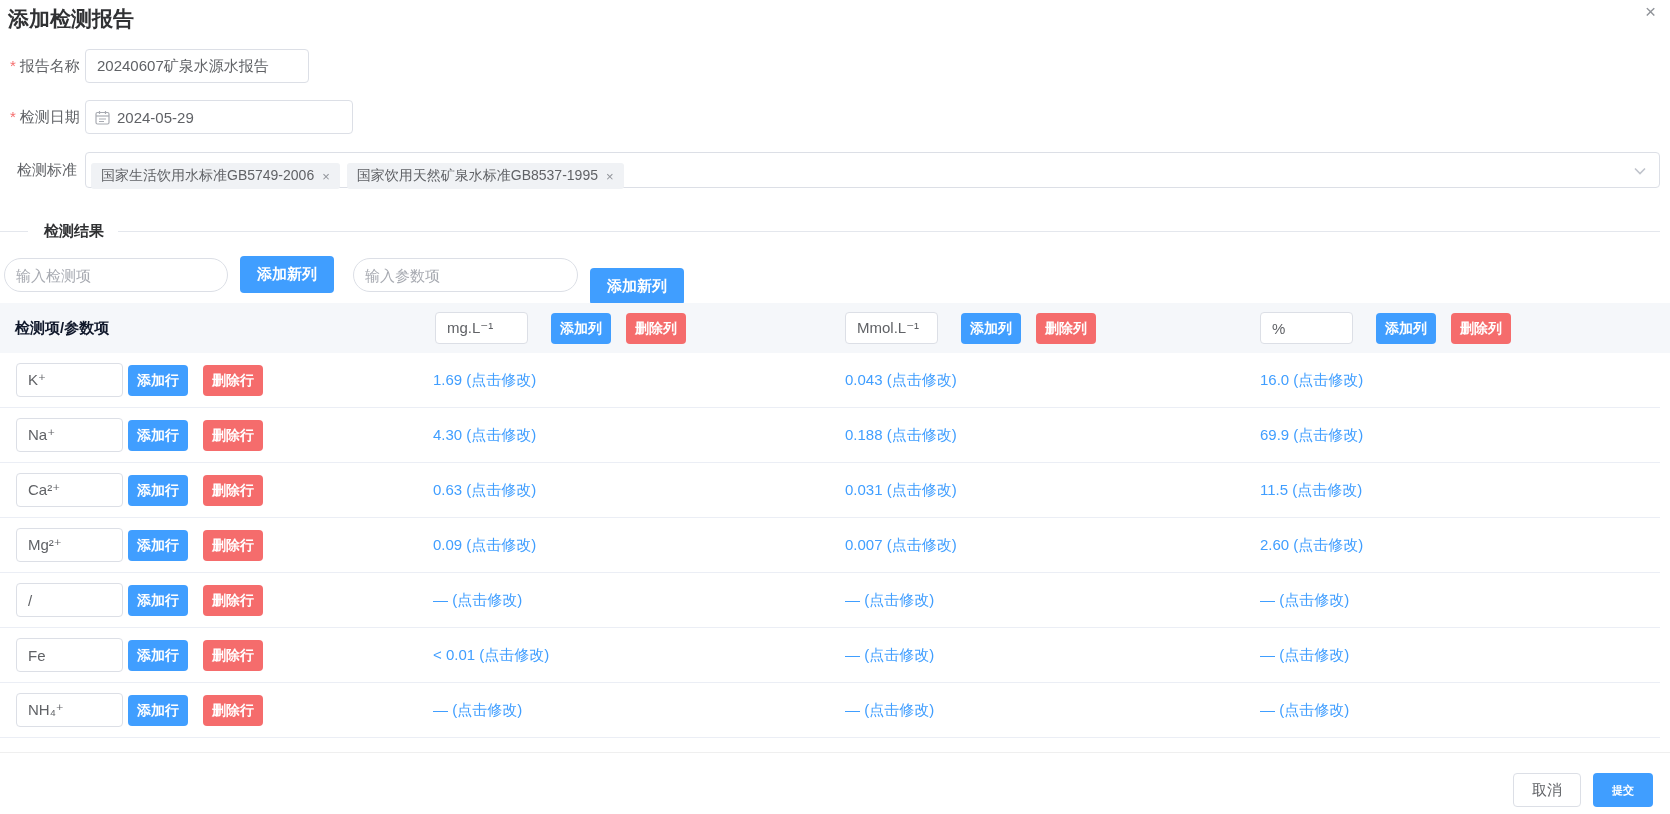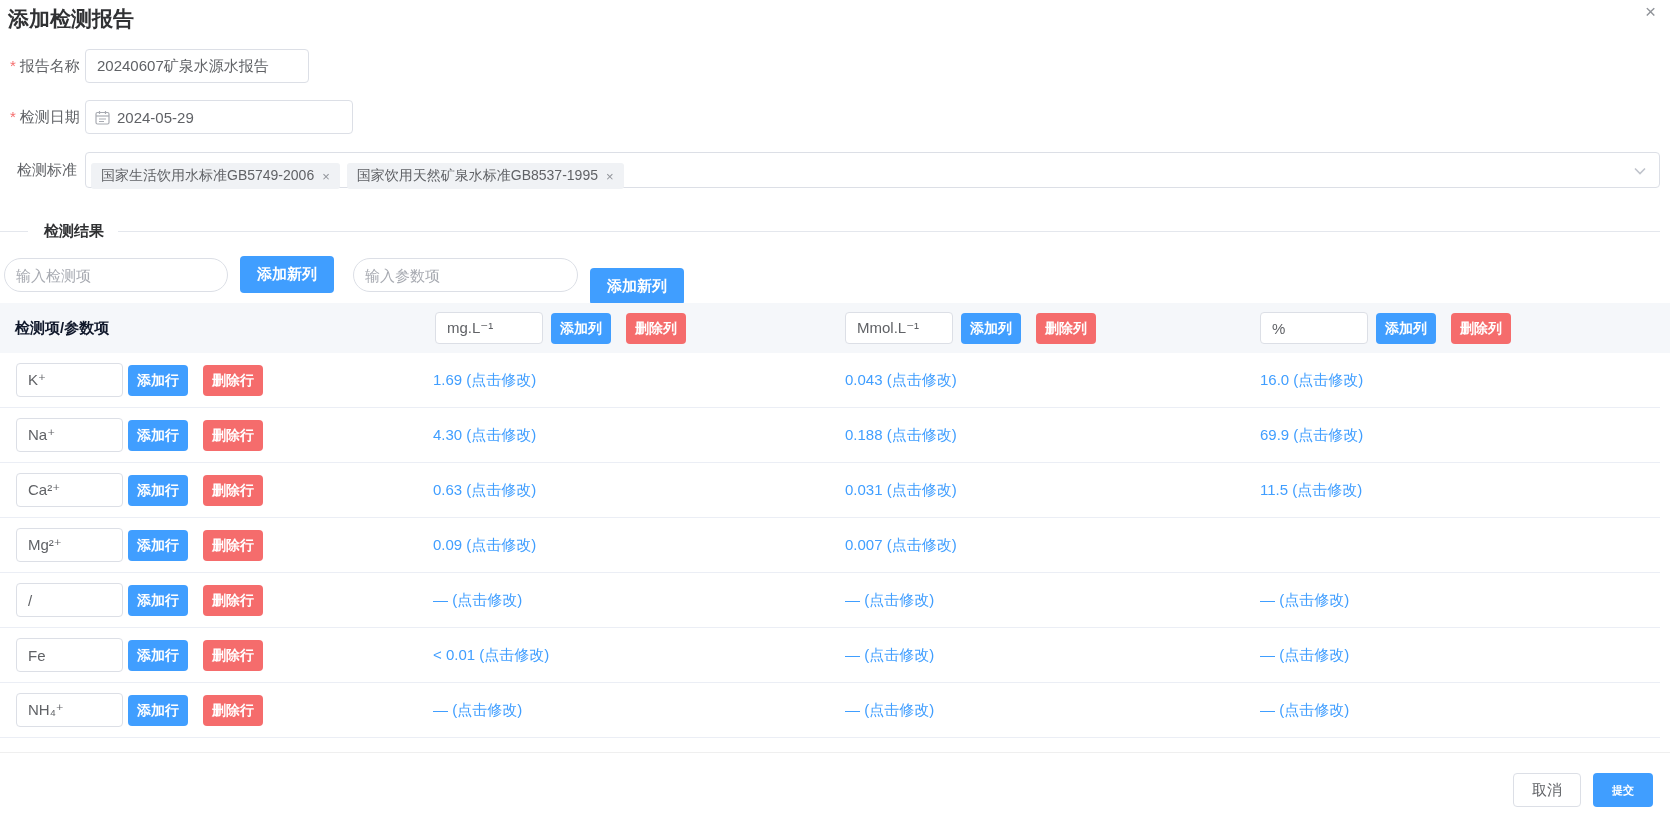--- a/index.html
+++ b/index.html
@@ -42,21 +42,21 @@
   .btn.red  { background:#F56C6C; }
   .btn.lg { height:37px; padding:0 17px; font-size:15px; }
   .btn.sm { height:31px; padding:0 9px;  font-size:14px; }
 
   .action-row { position:absolute; left:4px; top:256px; height:38px; }
   .action-row .tbox { position:absolute; top:2px; height:34px;border-radius:17px; }
 
   .thead { position:absolute; left:0; top:303px; width:1670px; height:50px; background:#F5F7FA; }
   .thead .hlabel { position:absolute; left:15px; top:0; height:50px; line-height:50px;
                    font-size:15px; font-weight:700; color:#0f172a; }
-  .hgroup .tbox { height:32px; width:108px; top:9px; }
+  .hgroup .tbox { height:32px; width:93px; top:9px; }
   .hgroup .btn  { position:absolute; top:10px; }
 
   .tbody { position:absolute; left:0; top:353px; width:1670px; }
   .trow { position:relative; width:1660px; height:55px; border-bottom:1px solid #EBEEF5; }
   .trow .item-input { top:10px; left:16px; width:107px; height:34px; }
   .trow .btn.add-row { position:absolute; left:128px; top:12px; }
   .trow .btn.del-row { position:absolute; left:203px; top:12px; }
   .val { position:absolute; top:0; height:55px; display:flex; align-items:center;
          font-size:15px; color:#409EFF; text-decoration:none; cursor:pointer; white-space:nowrap; }
   .v0 { left:433px; } .v1 { left:845px; } .v2 { left:1260px; }
@@ -175,20 +175,21 @@
       <a class="val v1">0.031 (点击修改)</a>
       <a class="val v2">11.5 (点击修改)</a>
     </div>
 
     <div class="trow">
       <input class="tbox item-input" value="Mg²⁺" style="">
       <button class="btn blue sm add-row">添加行</button>
       <button class="btn red sm del-row">删除行</button>
       <a class="val v0">0.09 (点击修改)</a>
       <a class="val v1">0.007 (点击修改)</a>
+      <a class="val v2">2.60 (点击修改)</a>
     </div>
 
     <div class="trow">
       <input class="tbox item-input" value="/" style="">
       <button class="btn blue sm add-row">添加行</button>
       <button class="btn red sm del-row">删除行</button>
       <a class="val v0">— (点击修改)</a>
       <a class="val v1">— (点击修改)</a>
       <a class="val v2">— (点击修改)</a>
     </div>

